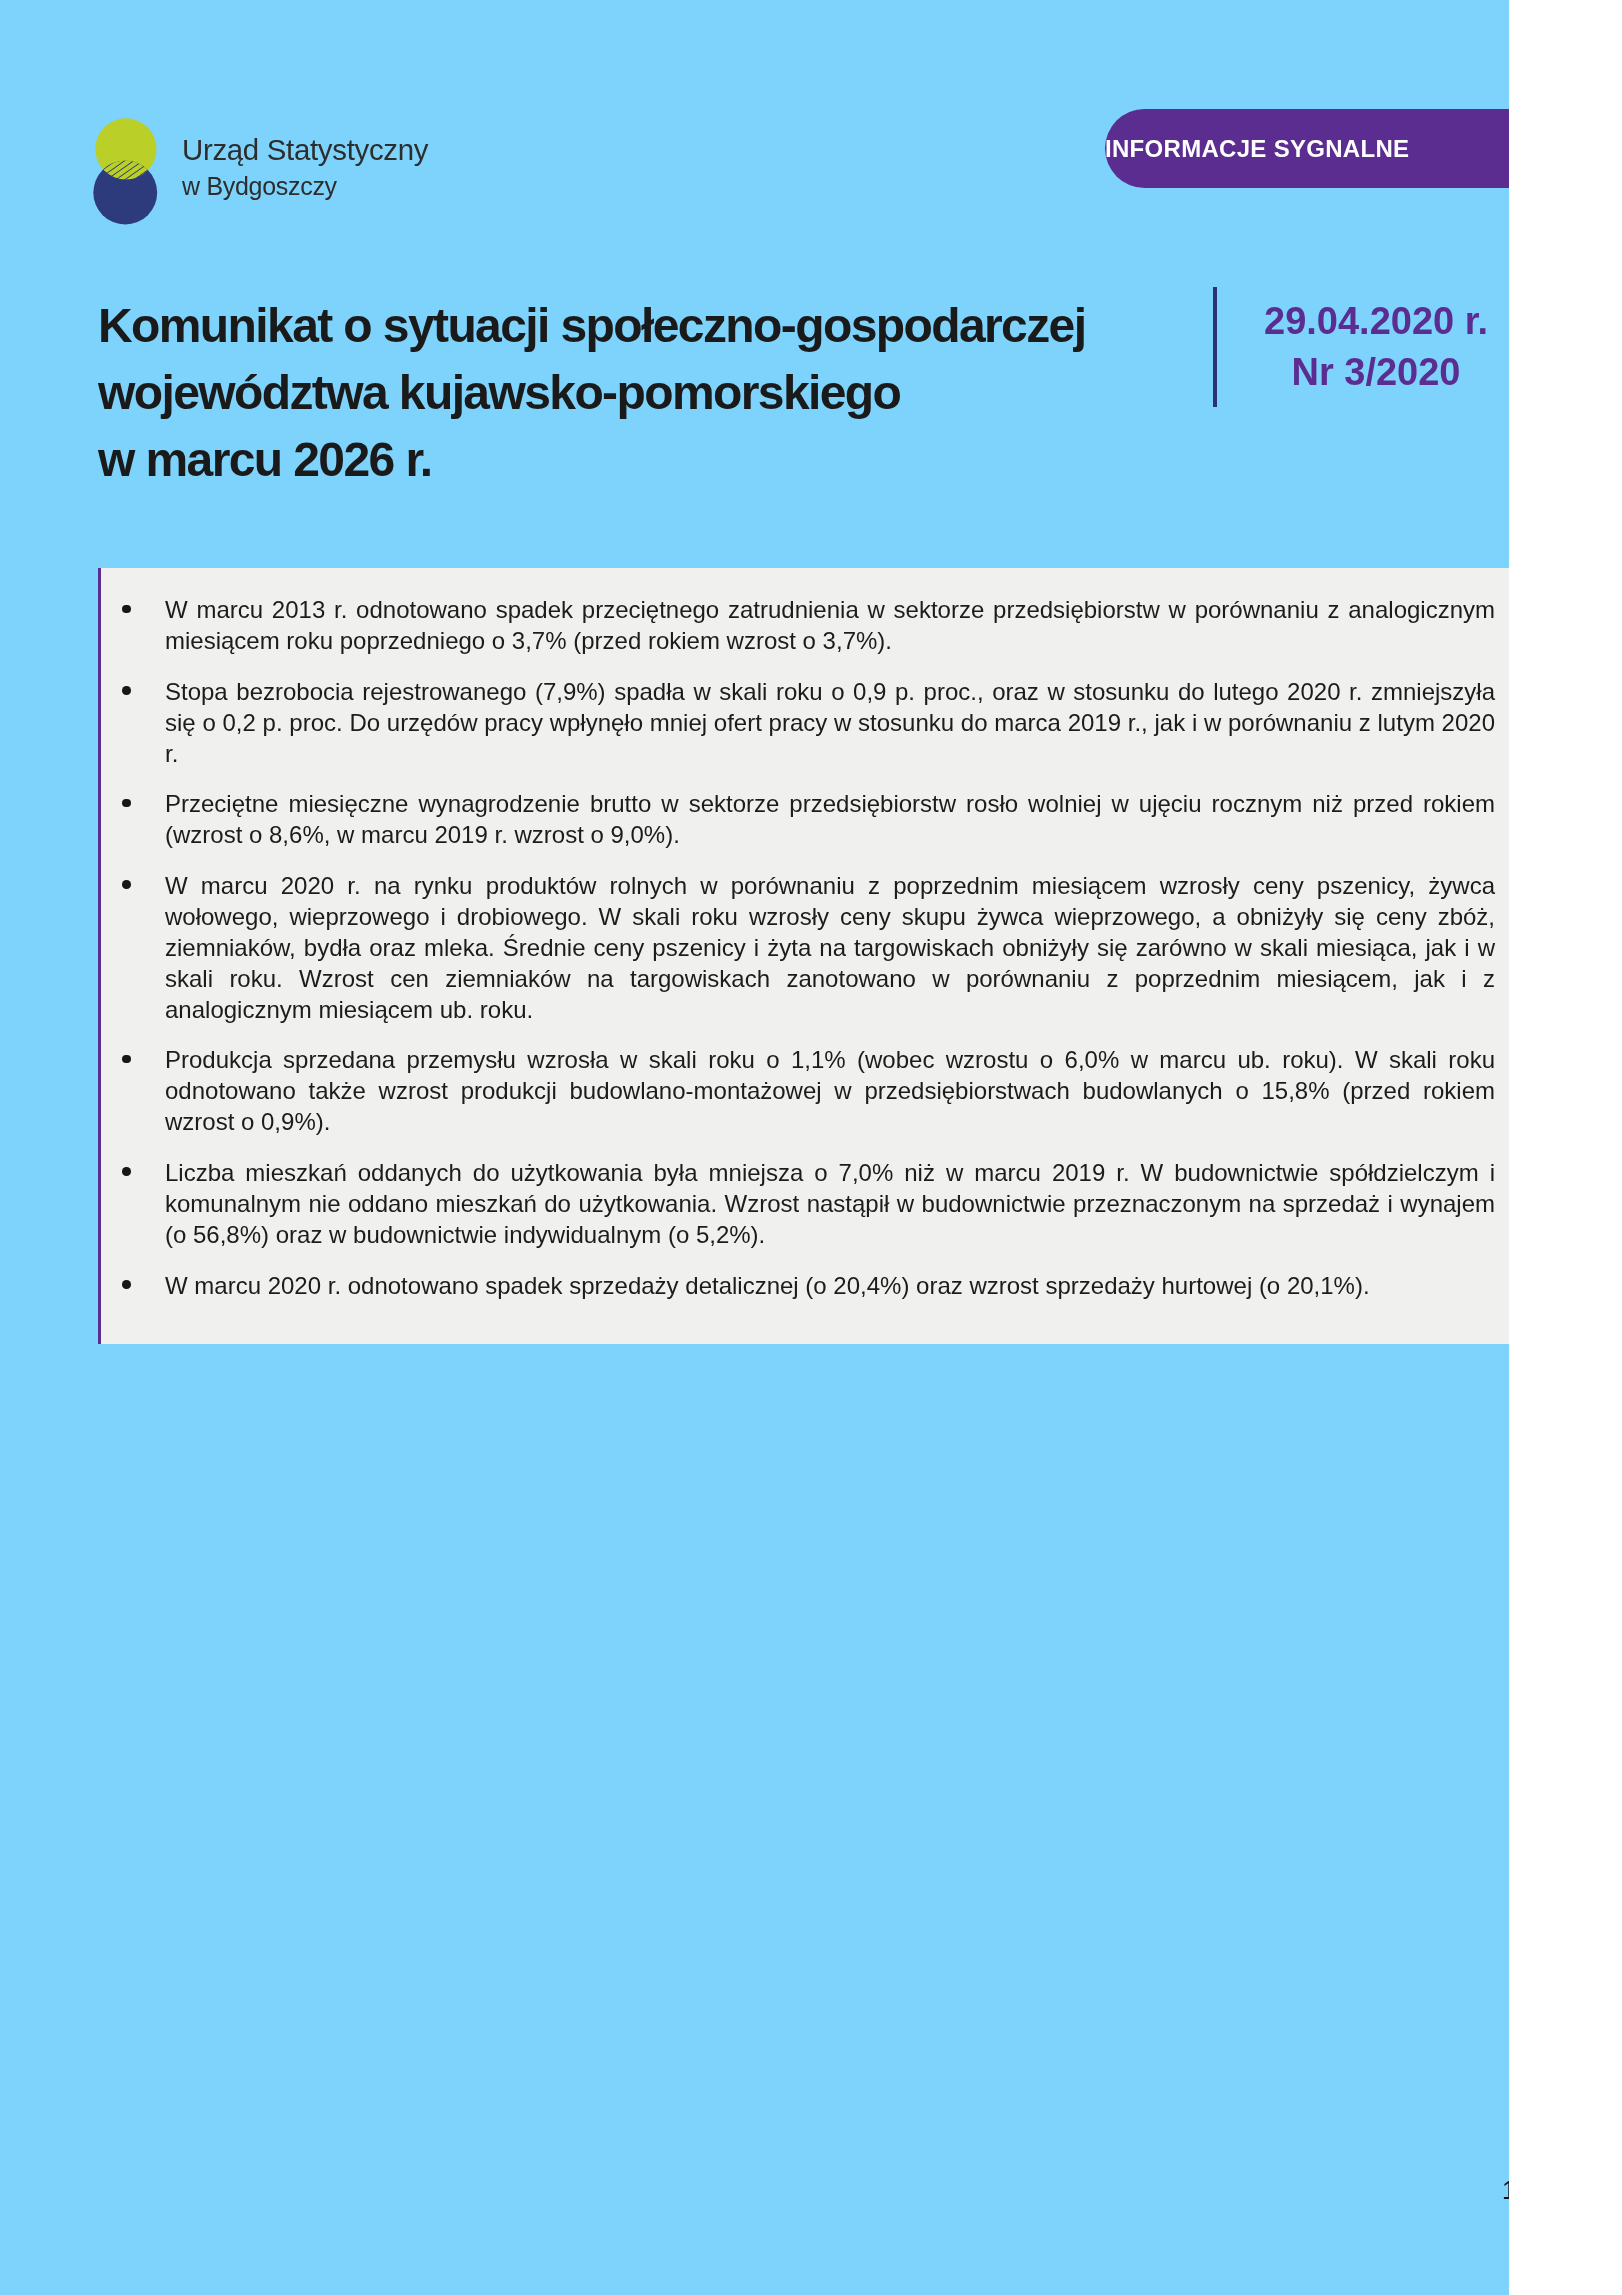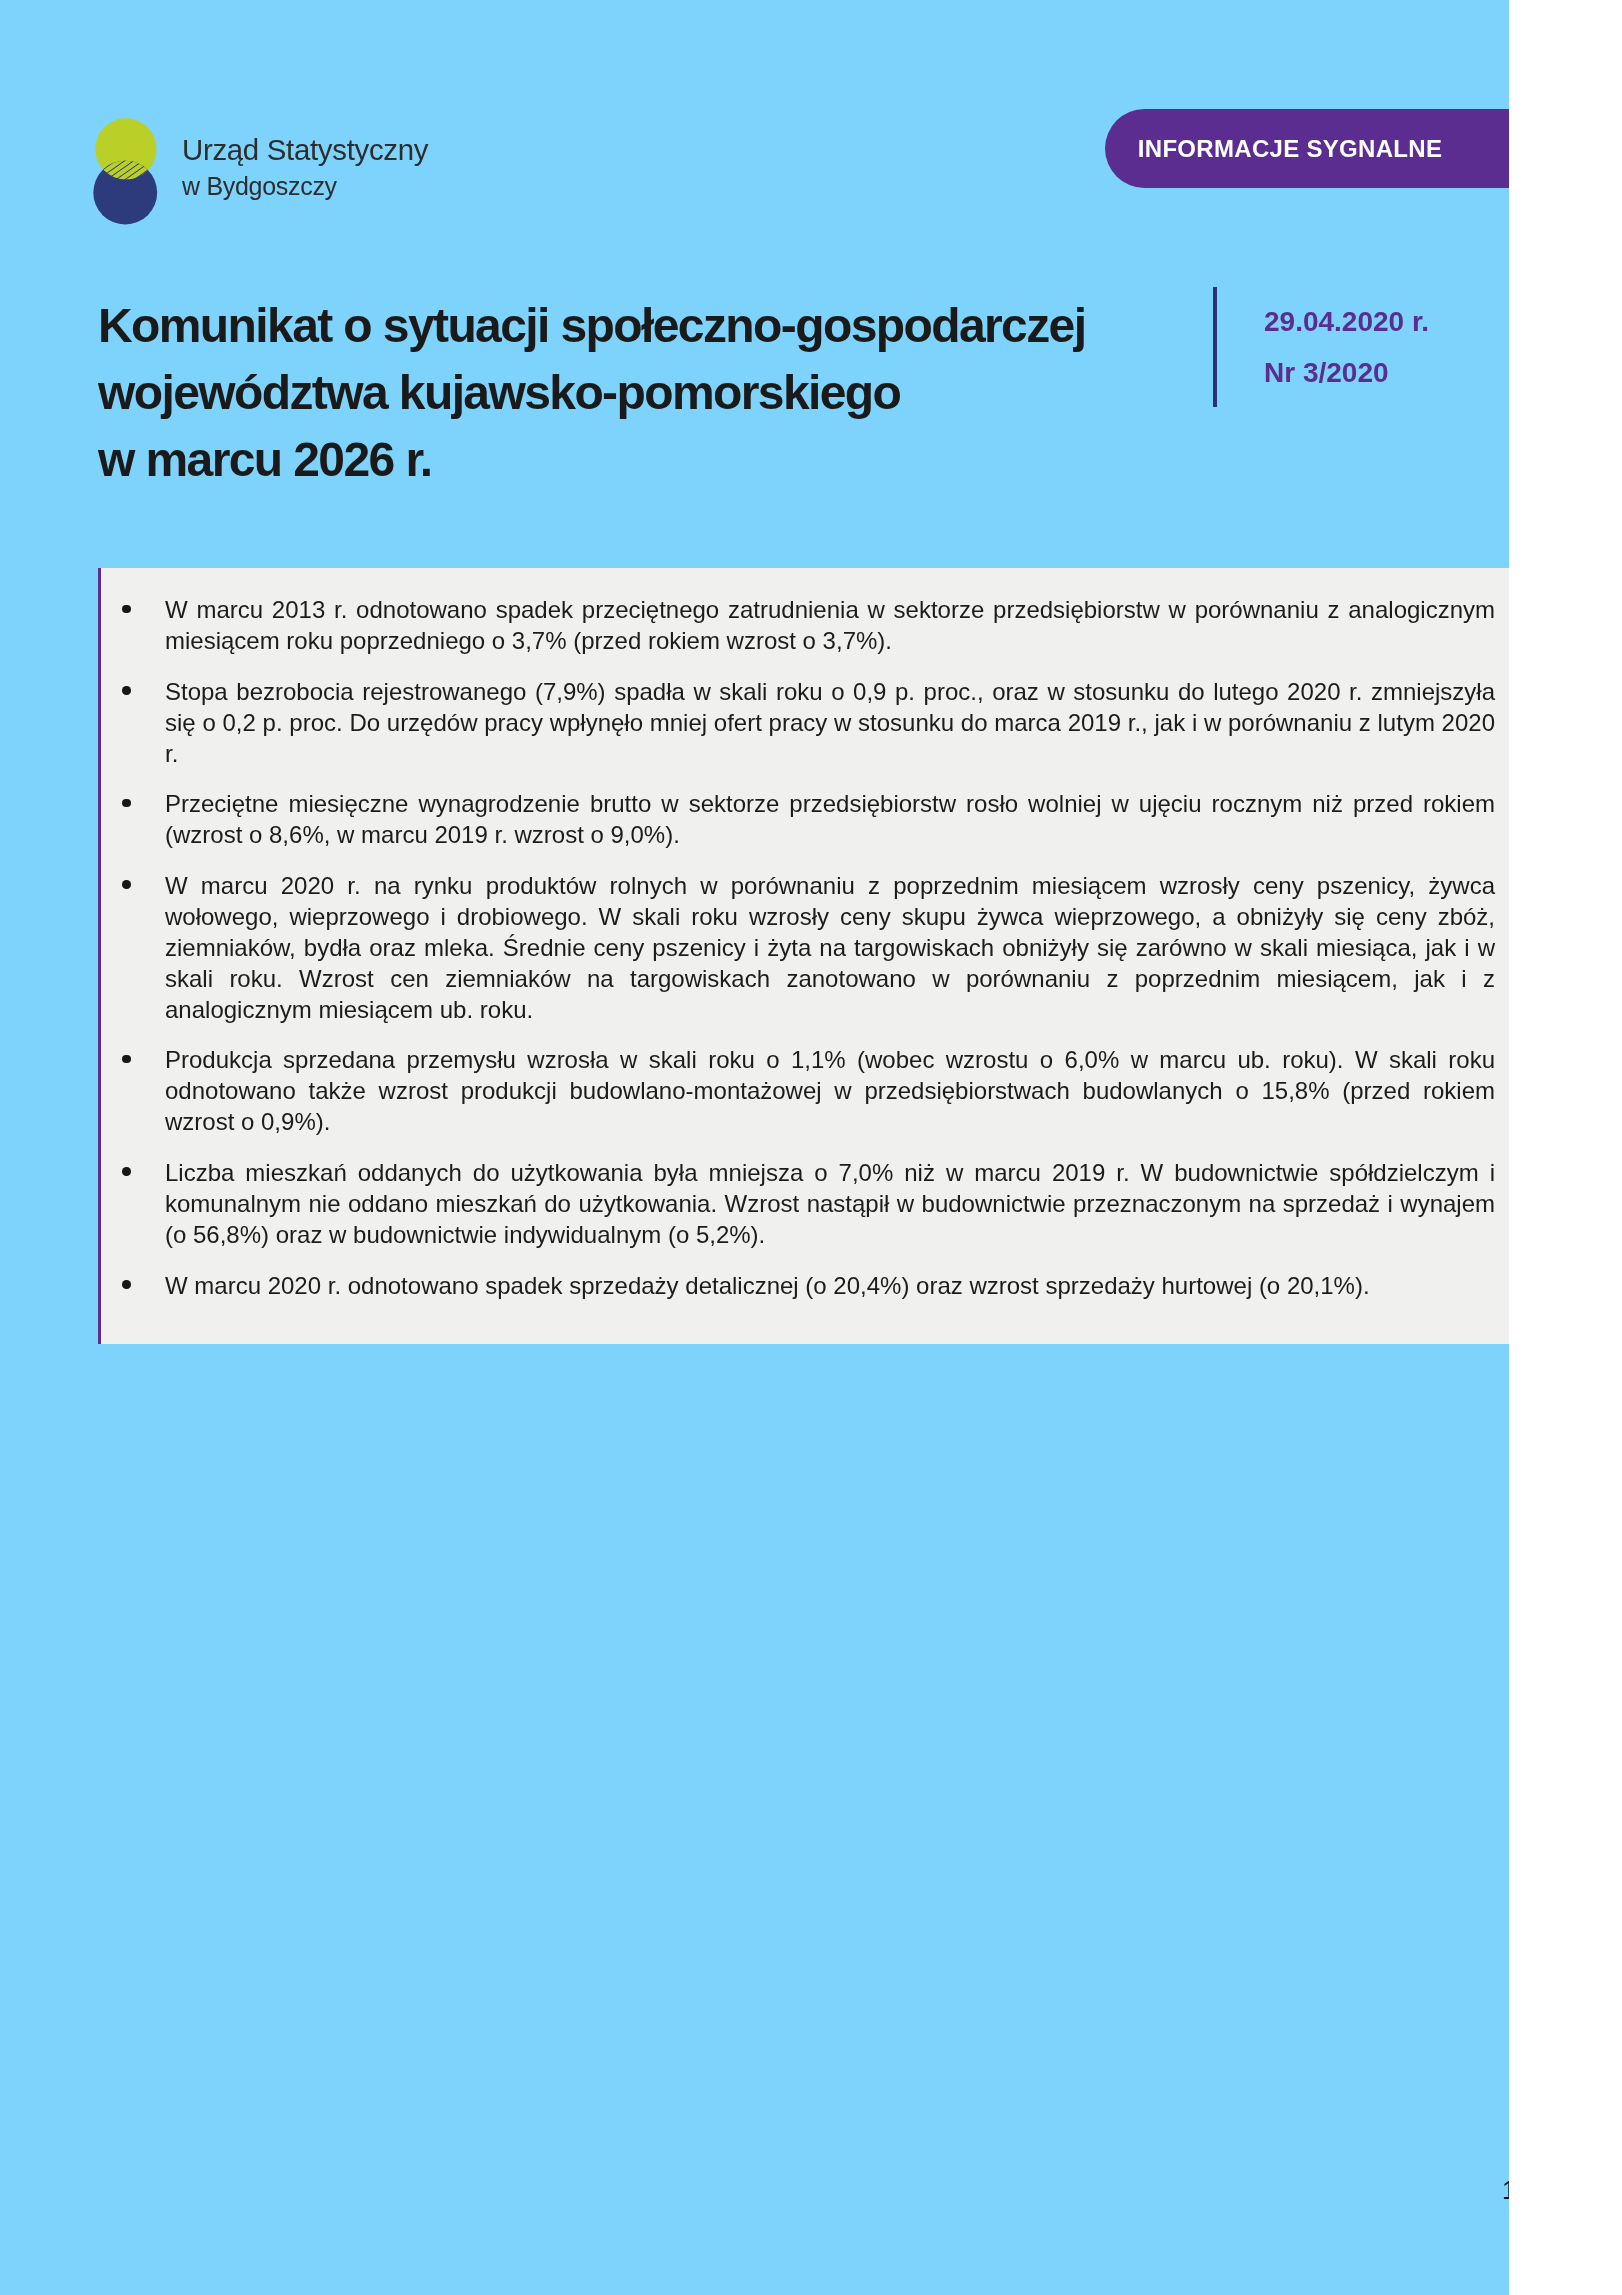--- a/index.html
+++ b/index.html
@@ -42,21 +42,20 @@
 
   
   .badge{
     position:absolute;
     top:109px; right:0;
     width:404px; height:79px;
     background:var(--accent);
     border-radius:41px 0 0 41px;
     display:flex;
     align-items:center;
-    justify-content:center;
     padding-right:34px;
   }
   .badge span{
     color:#ffffff;
     font-weight:700;
     font-size:24px;
     letter-spacing:0.3px;
     white-space:nowrap;
   }
 
@@ -79,23 +78,24 @@
     height:120px;
     border-left:4.6px solid var(--navy);
     padding-left:47px;
     display:flex;
     flex-direction:column;
     justify-content:center;
   }
   .meta div{
     color:var(--accent);
     font-weight:700;
-    font-size:28px;
+    font-size:38px;
     line-height:51px;
     white-space:nowrap;
+    text-align:center;
   }
 
   
   .summary{
     position:absolute;
     left:98px; top:568px;
     width:1428px;
     min-height:744px;
     background:var(--box-bg);
     border-left:3.3px solid var(--accent);

